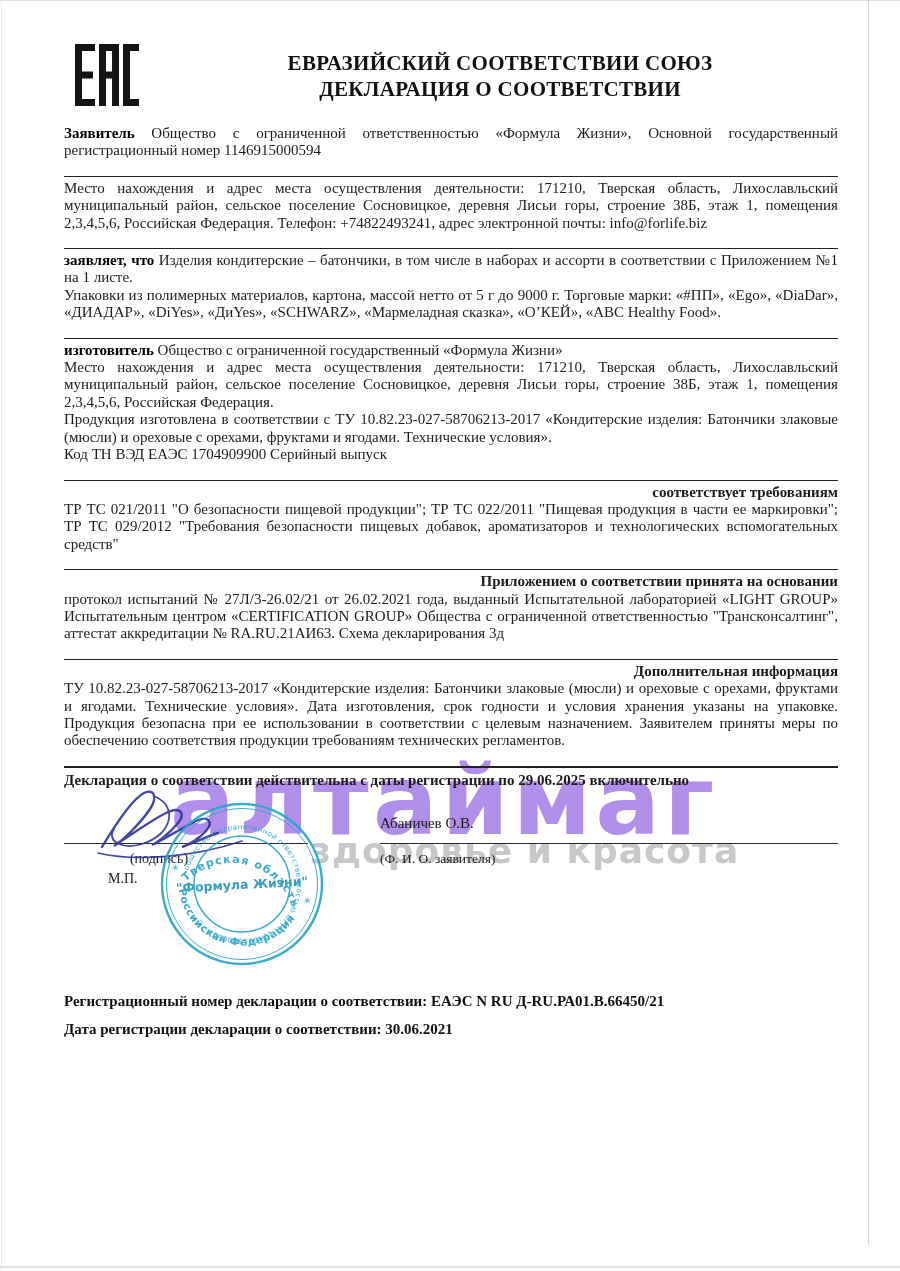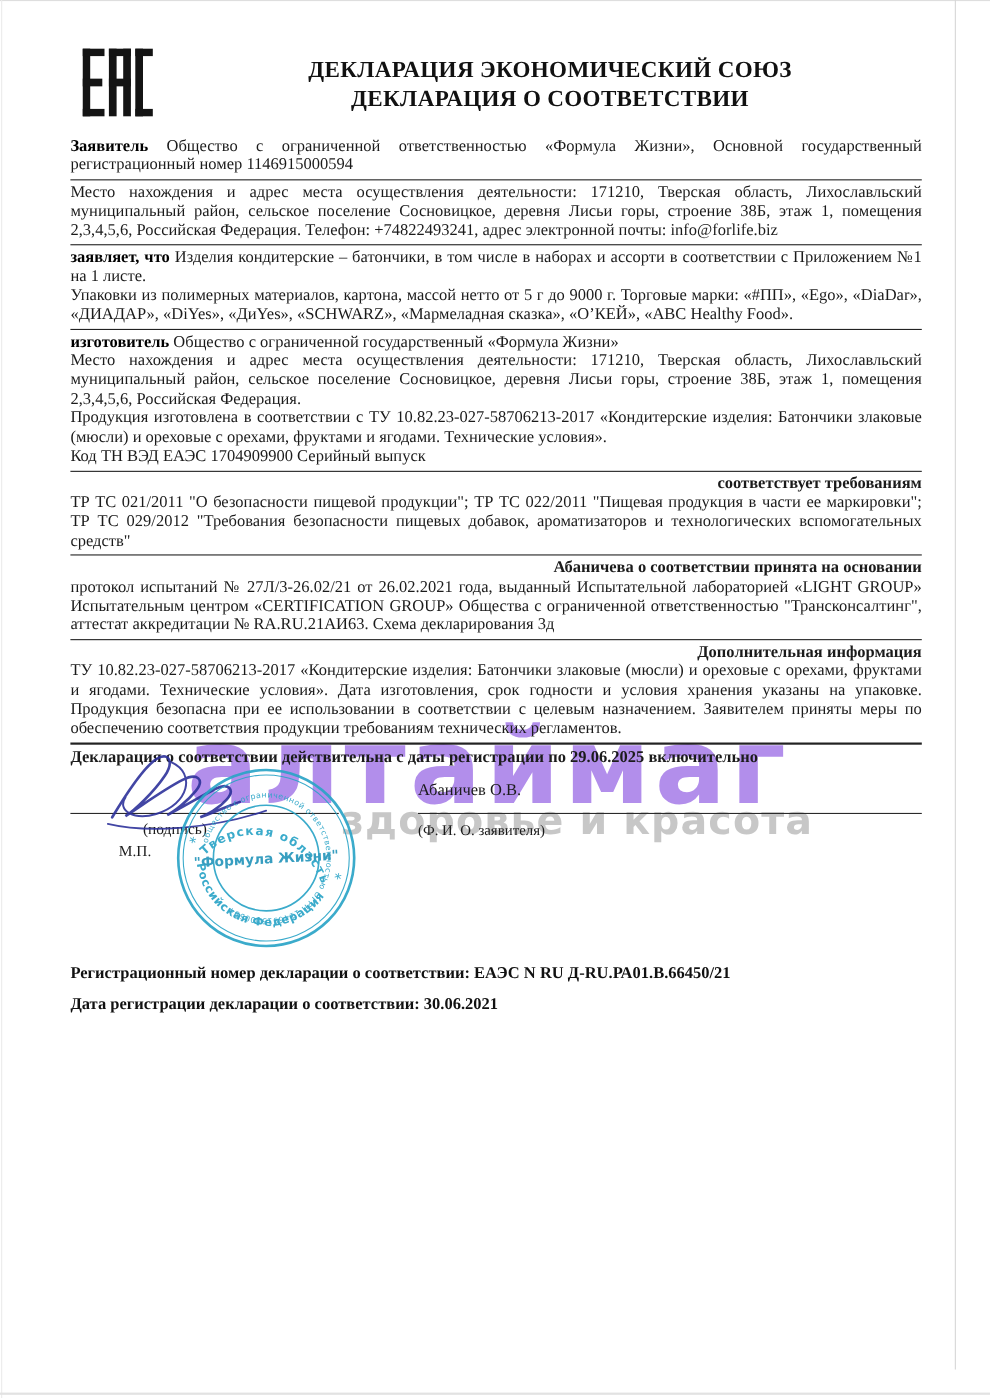--- a/index.html
+++ b/index.html
@@ -12,21 +12,21 @@
   .edge-bottom{position:absolute;left:0;top:1266px;width:100%;height:2px;background:#e2e2e2;}
 
   .logo{position:absolute;left:75px;top:44px;z-index:2;}
   .sr{position:absolute;width:1px;height:1px;overflow:hidden;clip:rect(0 0 0 0);}
 
   .header{position:absolute;left:140px;top:50px;width:720px;z-index:2;text-align:center;
           font-weight:bold;font-size:21px;line-height:26px;letter-spacing:.3px;color:#111;}
 
   .doc{position:relative;z-index:2;margin:0 62px 0 64px;padding-top:122px;
        font-size:15px;line-height:17.4px;}
-  .row{border-bottom:1px solid #222;padding:3px 0 3px;}
+  .row{border-bottom:1px solid #222;padding:3px 0 16px;}
   .row p{margin:0;text-align:justify;}
   .lead{font-weight:bold;color:#000;}
   p.leadline{font-weight:bold;text-align:right;}
   .row-thick{border-bottom-width:2px;}
   .row-last{border-bottom:none;padding-top:4px;}
   .row-last p{font-weight:bold;text-align:left;}
 
   .sig{position:relative;height:176px;margin:0 62px 0 64px;}
   .wm1{position:absolute;left:106px;top:-52px;z-index:1;
        font-family:"DejaVu Sans","Liberation Sans",sans-serif;font-weight:bold;
@@ -36,21 +36,21 @@
        font-size:36px;line-height:1;color:#9b9b9b;opacity:.55;letter-spacing:1px;white-space:nowrap;}
   .sig-svg{position:absolute;left:28px;top:-22px;z-index:3;}
   .stamp{position:absolute;left:93px;top:-6px;z-index:4;opacity:.92;}
   .sline-left{position:absolute;left:0;top:38px;width:244px;border-top:1.5px solid #2a2a2a;z-index:2;}
   .sline-right{position:absolute;left:316px;top:38px;width:458px;border-top:1.5px solid #2a2a2a;z-index:2;}
   .sign-label{position:absolute;left:20px;top:46px;width:150px;text-align:center;font-size:14px;z-index:2;}
   .sig-name{position:absolute;left:316px;top:10px;width:370px;font-size:15px;z-index:2;}
   .name-label{position:absolute;left:316px;top:46px;width:370px;text-align:left;font-size:13.5px;z-index:2;}
   .mp{position:absolute;left:44px;top:66px;font-size:14px;z-index:5;}
 
-  .footer{position:relative;z-index:2;margin:0 62px 0 64px;font-size:15px;font-weight:bold;color:#111;}
+  .footer{position:relative;z-index:2;margin:12px 62px 0 64px;font-size:15px;font-weight:bold;color:#111;}
   .footer p{margin:0 0 11px;}
 </style>
 </head>
 <body>
 
 <div class="page">
   <div class="edge-top"></div>
   <div class="edge-left"></div>
   <div class="edge-right"></div>
   <div class="edge-bottom"></div>
@@ -68,21 +68,21 @@
         <rect x="24" y="0" width="20" height="7"></rect>
           <rect x="24" y="27.5" width="20" height="7"></rect>
         <rect x="48" y="0" width="7" height="62"></rect>
           <rect x="48" y="0" width="16" height="7"></rect>
         <rect x="48" y="55" width="16" height="7"></rect>
       </g>
     </svg>
   </div>
 
   <div class="header">
-    <div>ДЕКЛАРАЦИЯ ЭКОНОМИЧЕСКИЙ СОЮЗ</div>
+    <div>ЕВРАЗИЙСКИЙ СООТВЕТСТВИИ СОЮЗ</div>
     <div>ДЕКЛАРАЦИЯ О СООТВЕТСТВИИ</div>
   </div>
 
   <div class="doc">
     <div class="row">
       <p><span class="lead">Заявитель</span>
          <span>Общество с ограниченной ответственностью «Формула Жизни», Основной государственный регистрационный номер 1146915000594</span></p>
     </div>
     <div class="row">
       <p>Место нахождения и адрес места осуществления деятельности: 171210, Тверская область, Лихославльский муниципальный район, сельское поселение Сосновицкое, деревня Лисьи горы, строение 38Б, этаж 1, помещения 2,3,4,5,6, Российская Федерация. Телефон: +74822493241, адрес электронной почты: info@forlife.biz</p>
@@ -97,21 +97,21 @@
          <span>Общество с ограниченной государственный «Формула Жизни»</span></p>
       <p>Место нахождения и адрес места осуществления деятельности: 171210, Тверская область, Лихославльский муниципальный район, сельское поселение Сосновицкое, деревня Лисьи горы, строение 38Б, этаж 1, помещения 2,3,4,5,6, Российская Федерация.</p>
       <p>Продукция изготовлена в соответствии с ТУ 10.82.23-027-58706213-2017 «Кондитерские изделия: Батончики злаковые (мюсли) и ореховые с орехами, фруктами и ягодами. Технические условия».</p>
       <p>Код ТН ВЭД ЕАЭС  1704909900 Серийный выпуск</p>
     </div>
     <div class="row">
       <p class="leadline">соответствует требованиям</p>
       <p>ТР ТС 021/2011 "О безопасности пищевой продукции"; ТР ТС 022/2011 "Пищевая продукция в части ее маркировки"; ТР ТС 029/2012 "Требования безопасности пищевых добавок, ароматизаторов и технологических вспомогательных средств"</p>
     </div>
     <div class="row">
-      <p class="leadline">Абаничева о соответствии принята на основании</p>
+      <p class="leadline">Приложением о соответствии принята на основании</p>
       <p>протокол испытаний № 27Л/3-26.02/21 от 26.02.2021 года, выданный Испытательной лабораторией «LIGHT GROUP» Испытательным центром «CERTIFICATION GROUP» Общества с ограниченной ответственностью "Трансконсалтинг", аттестат аккредитации № RA.RU.21АИ63. Схема декларирования 3д</p>
     </div>
     <div class="row row-thick">
       <p class="leadline">Дополнительная информация</p>
       <p>ТУ 10.82.23-027-58706213-2017 «Кондитерские изделия: Батончики злаковые (мюсли) и ореховые с орехами, фруктами и ягодами. Технические условия». Дата изготовления, срок годности и условия хранения указаны на упаковке. Продукция безопасна при ее использовании в соответствии с целевым назначением. Заявителем приняты меры по обеспечению соответствия продукции требованиям технических регламентов.</p>
     </div>
     <div class="row row-last">
       <p>Декларация о соответствии  действительна с даты регистрации по 29.06.2025 включительно</p>
     </div>
   </div>

